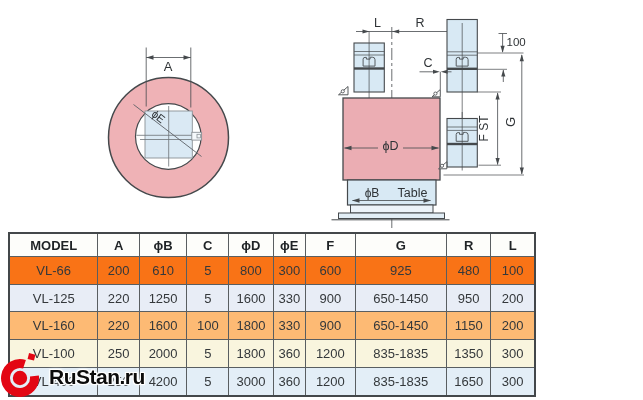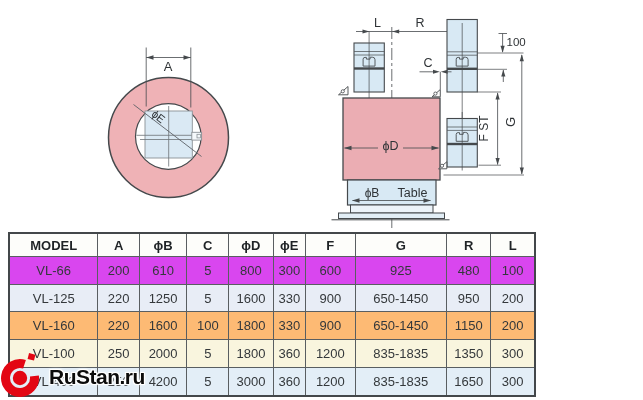--- a/index.html
+++ b/index.html
@@ -191,21 +191,21 @@
             <th>C</th>
             <th>ϕD</th>
             <th>ϕE</th>
             <th>F</th>
             <th>G</th>
             <th>R</th>
             <th>L</th>
           </tr>
         </thead>
       <tbody id="spec-body">
-          <tr style="background: #d946ef;">
+          <tr style="background: #f97316;">
             <td>VL-66</td>
             <td>200</td>
             <td>610</td>
             <td>5</td>
             <td>800</td>
             <td>300</td>
             <td>600</td>
             <td>925</td>
             <td>480</td>
             <td>100</td>

